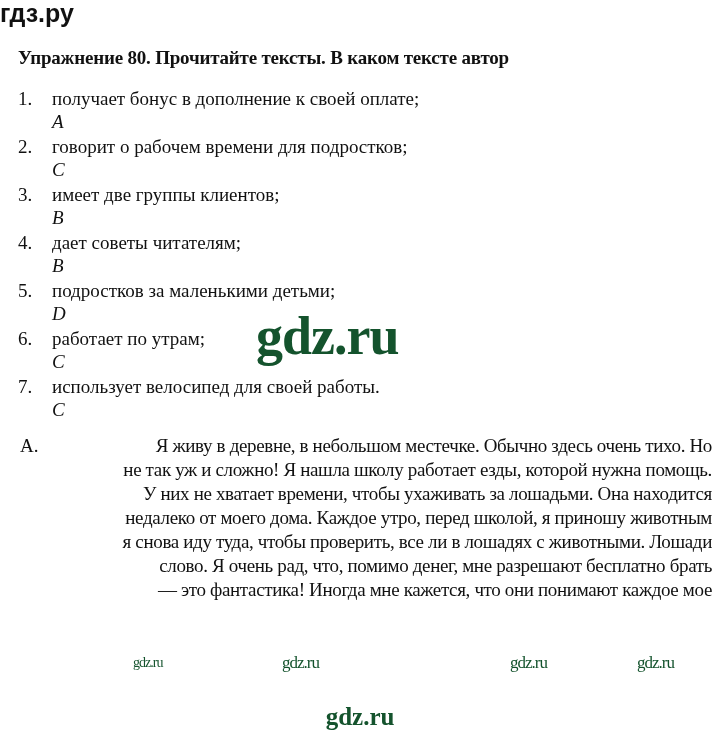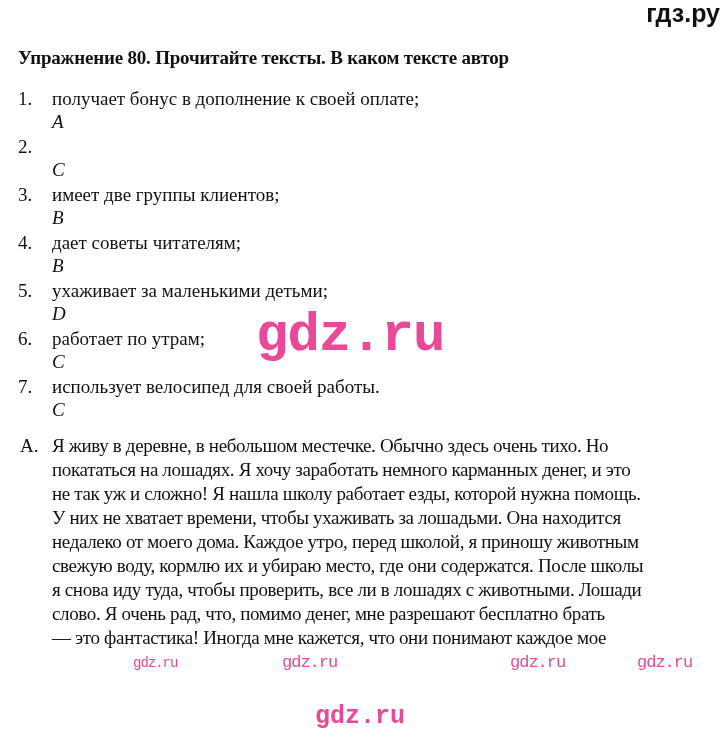--- a/index.html
+++ b/index.html
@@ -13,21 +13,21 @@
       position: relative;
       overflow: hidden;
       color: #111111;
       font-family: "Liberation Serif", "DejaVu Serif", serif;
     }
     .site-header {
       position: absolute;
       top: 0;
       left: 0;
       width: 720px;
-      text-align: right;
+      text-align: left;
       font-family: "Liberation Sans", "DejaVu Sans", sans-serif;
       font-weight: bold;
       font-size: 25px;
       line-height: 28px;
       top: -1px;
       color: #111;
     }
     .exercise-title {
       position: absolute;
       left: 18px;
@@ -86,29 +86,30 @@
       top: 0;
       line-height: 24px;
     }
     .text-body {
       position: absolute;
       left: 52px;
       top: 0;
       width: 660px;
       line-height: 24px;
       letter-spacing: -0.35px;
+      text-align: right;
     }
     .text-line {
       display: block;
       white-space: nowrap;
     }
     .watermark {
       position: absolute;
-      font-family: Liberation Mono, monospace;
-      color: #ec4899;
+      font-family: Liberation Serif, serif;
+      color: #14532d;
       white-space: nowrap;
     }
     .watermark-large {
       left: 256px;
       top: 306px;
       font-size: 54px;
       font-weight: bold;
       line-height: 60px;
       letter-spacing: -1px;
     }
@@ -136,58 +137,57 @@
 <div class="exercise-title">Упражнение 80. Прочитайте тексты. В каком тексте автор</div>
 
 <ol class="questions">
   <li class="question">
     <span class="q-num">1.</span>
     <span class="q-text">получает бонус в дополнение к своей оплате;</span>
     <span class="q-answer">A</span>
   </li>
   <li class="question">
     <span class="q-num">2.</span>
+    <span class="q-text">говорит о рабочем времени для подростков;</span>
     <span class="q-answer">C</span>
   </li>
   <li class="question">
     <span class="q-num">3.</span>
     <span class="q-text">имеет две группы клиентов;</span>
     <span class="q-answer">B</span>
   </li>
   <li class="question">
     <span class="q-num">4.</span>
     <span class="q-text">дает советы читателям;</span>
     <span class="q-answer">B</span>
   </li>
   <li class="question">
     <span class="q-num">5.</span>
-    <span class="q-text">ухаживает за маленькими детьми;</span>
+    <span class="q-text">подростков за маленькими детьми;</span>
     <span class="q-answer">D</span>
   </li>
   <li class="question">
     <span class="q-num">6.</span>
     <span class="q-text">работает по утрам;</span>
     <span class="q-answer">C</span>
   </li>
   <li class="question">
     <span class="q-num">7.</span>
     <span class="q-text">использует велосипед для своей работы.</span>
     <span class="q-answer">C</span>
   </li>
 </ol>
 
 <div class="text-block">
   <span class="text-label">A.</span>
   <div class="text-body">
     <span class="text-line">Я живу в деревне, в небольшом местечке. Обычно здесь очень тихо. Но</span>
-    <span class="text-line">покататься на лошадях. Я хочу заработать немного карманных денег, и это</span>
     <span class="text-line">не так уж и сложно! Я нашла школу работает езды, которой нужна помощь.</span>
     <span class="text-line">У них не хватает времени, чтобы ухаживать за лошадьми. Она находится</span>
     <span class="text-line">недалеко от моего дома. Каждое утро, перед школой, я приношу животным</span>
-    <span class="text-line">свежую воду, кормлю их и убираю место, где они содержатся. После школы</span>
     <span class="text-line">я снова иду туда, чтобы проверить, все ли в лошадях с животными. Лошади</span>
     <span class="text-line">слово. Я очень рад, что, помимо денег, мне разрешают бесплатно брать</span>
     <span class="text-line">— это фантастика! Иногда мне кажется, что они понимают каждое мое</span>
   </div>
 </div>
 
 <div class="watermark watermark-large">gdz.ru</div>
 
 <div class="watermark watermark-small" style="left:133px; top:654px; font-size:14px;">gdz.ru</div>
 <div class="watermark watermark-small" style="left:282px; top:654px;">gdz.ru</div>

